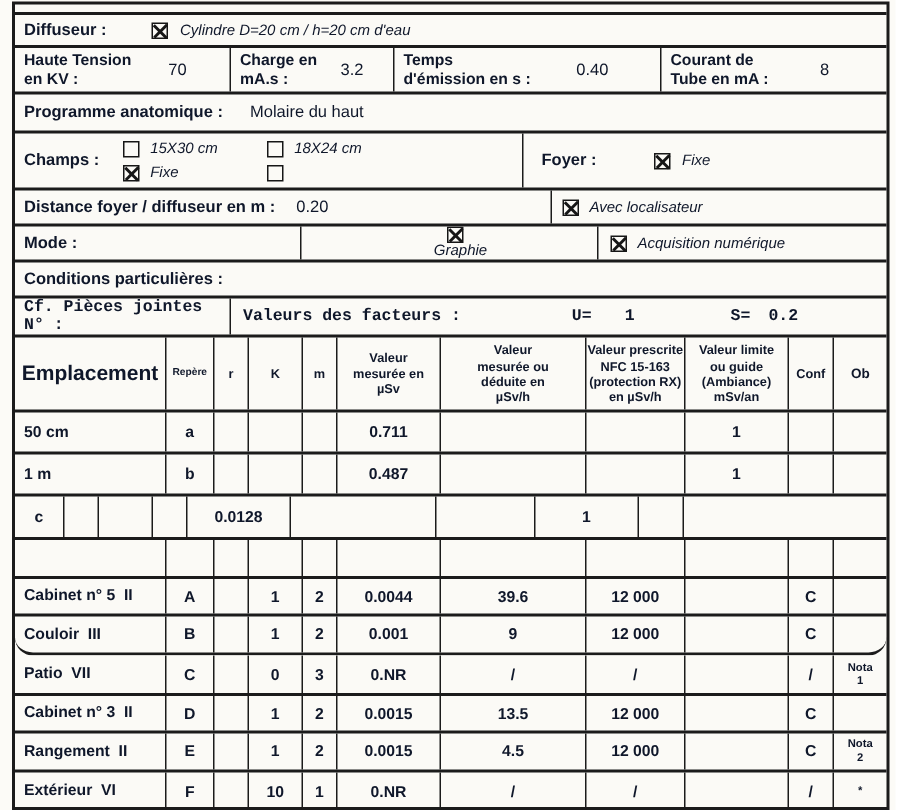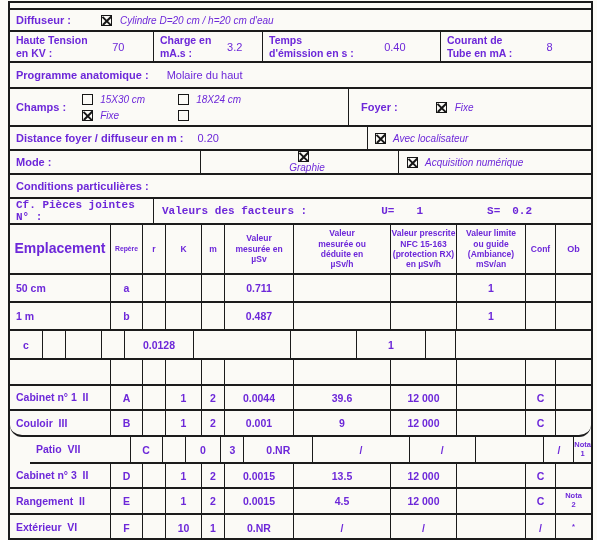--- a/index.html
+++ b/index.html
@@ -1,18 +1,18 @@
 <!DOCTYPE html>
 <html><head>
 <meta charset="utf-8">
 <style>
   html,body{margin:0;padding:0;}
   body{width:600px;height:540px;background:#ffffff;overflow:hidden;}
   .page{position:relative;width:597px;height:540px;background:#fcfbf7;
-        font-family:"Liberation Sans","DejaVu Sans",sans-serif;color:#6d28d9;overflow:hidden;}
+        font-family:"Liberation Sans","DejaVu Sans",sans-serif;color:#0f172a;overflow:hidden;}
   .doc{position:absolute;left:8px;top:1px;width:585px;height:539px;box-sizing:border-box;
        border:2px solid #1b1b1b;display:flex;flex-direction:column;background:#fbfaf6;}
   .frow{box-sizing:border-box;border-bottom:2px solid #1b1b1b;display:flex;align-items:center;flex:0 0 auto;}
   .cell{height:100%;box-sizing:border-box;display:flex;align-items:center;}
   .cell+.cell{border-left:1.6px solid #1b1b1b;}
   .b{font-weight:700;font-size:11px;}
   .it{font-style:italic;font-size:10px;}
   .val{font-size:11px;}
   
   .cb{position:relative;display:inline-block;width:9px;height:9px;border:1.5px solid #161616;
@@ -243,21 +243,21 @@
     <div class="dc c-k"></div>
     <div class="dc c-m"></div>
     <div class="dc c-v1"></div>
     <div class="dc c-v2"></div>
     <div class="dc c-v3"></div>
     <div class="dc c-v4"></div>
     <div class="dc c-conf"></div>
     <div class="dc c-ob"></div>
   </div>
           <div class="drow" style="flex: 0 0 25px;">
-    <div class="dc c-emp">Cabinet n° 1  II</div>
+    <div class="dc c-emp">Cabinet n° 5  II</div>
     <div class="dc c-rep">A</div>
     <div class="dc c-r"></div>
     <div class="dc c-k">1</div>
     <div class="dc c-m">2</div>
     <div class="dc c-v1">0.0044</div>
     <div class="dc c-v2">39.6</div>
     <div class="dc c-v3">12 000</div>
     <div class="dc c-v4"></div>
     <div class="dc c-conf">C</div>
     <div class="dc c-ob"></div>
@@ -268,21 +268,21 @@
     <div class="dc c-r"></div>
     <div class="dc c-k">1</div>
     <div class="dc c-m">2</div>
     <div class="dc c-v1">0.001</div>
     <div class="dc c-v2">9</div>
     <div class="dc c-v3">12 000</div>
     <div class="dc c-v4"></div>
     <div class="dc c-conf">C</div>
     <div class="dc c-ob"></div>
   </div>
-          <div class="drow" style="flex: 0 0 27px; margin-left: 20px;">
+          <div class="drow" style="flex: 0 0 27px;">
     <div class="dc c-emp">Patio  VII</div>
     <div class="dc c-rep">C</div>
     <div class="dc c-r"></div>
     <div class="dc c-k">0</div>
     <div class="dc c-m">3</div>
     <div class="dc c-v1">0.NR</div>
     <div class="dc c-v2">/</div>
     <div class="dc c-v3">/</div>
     <div class="dc c-v4"></div>
     <div class="dc c-conf">/</div>

